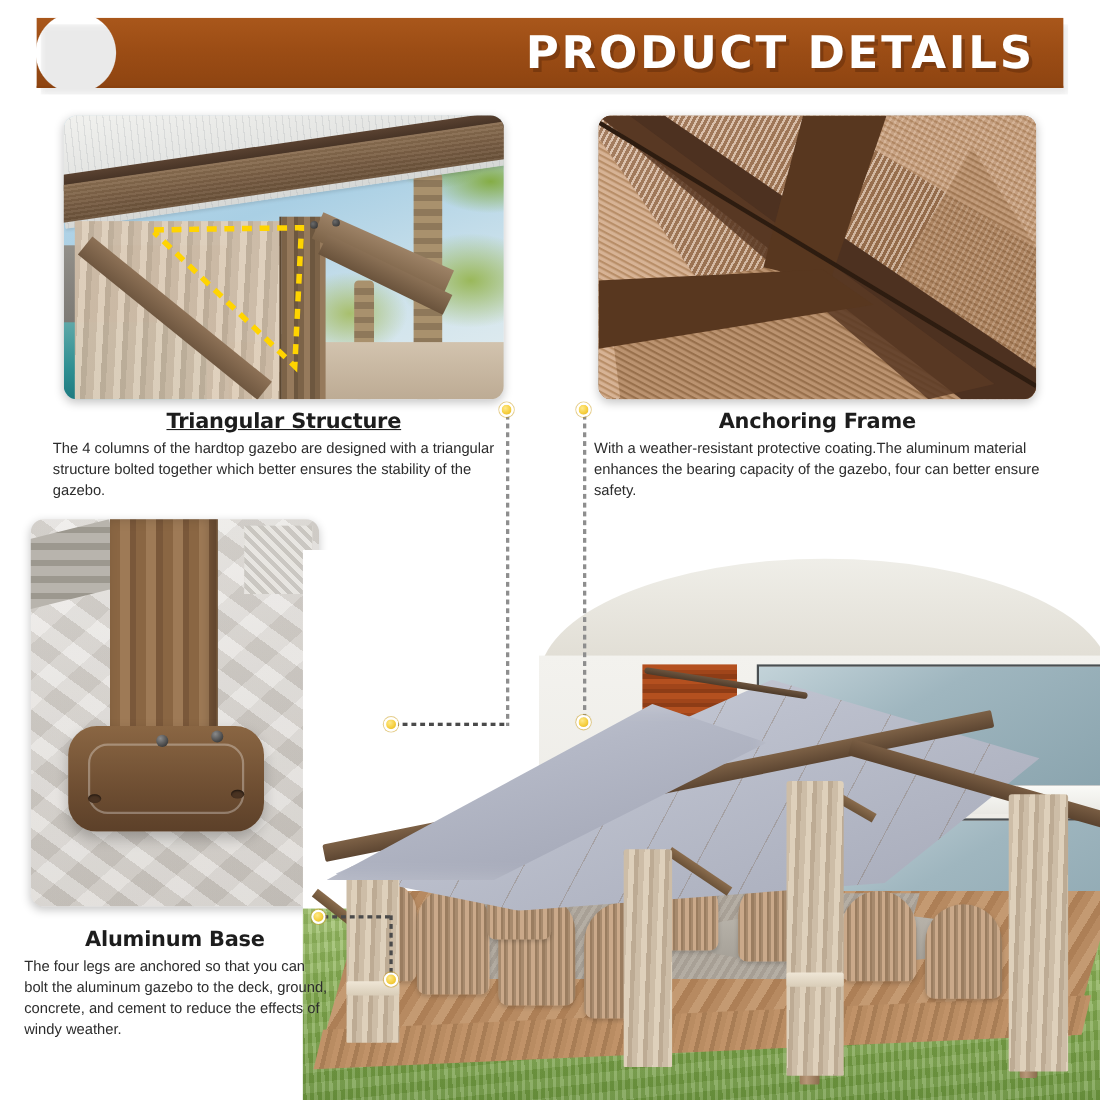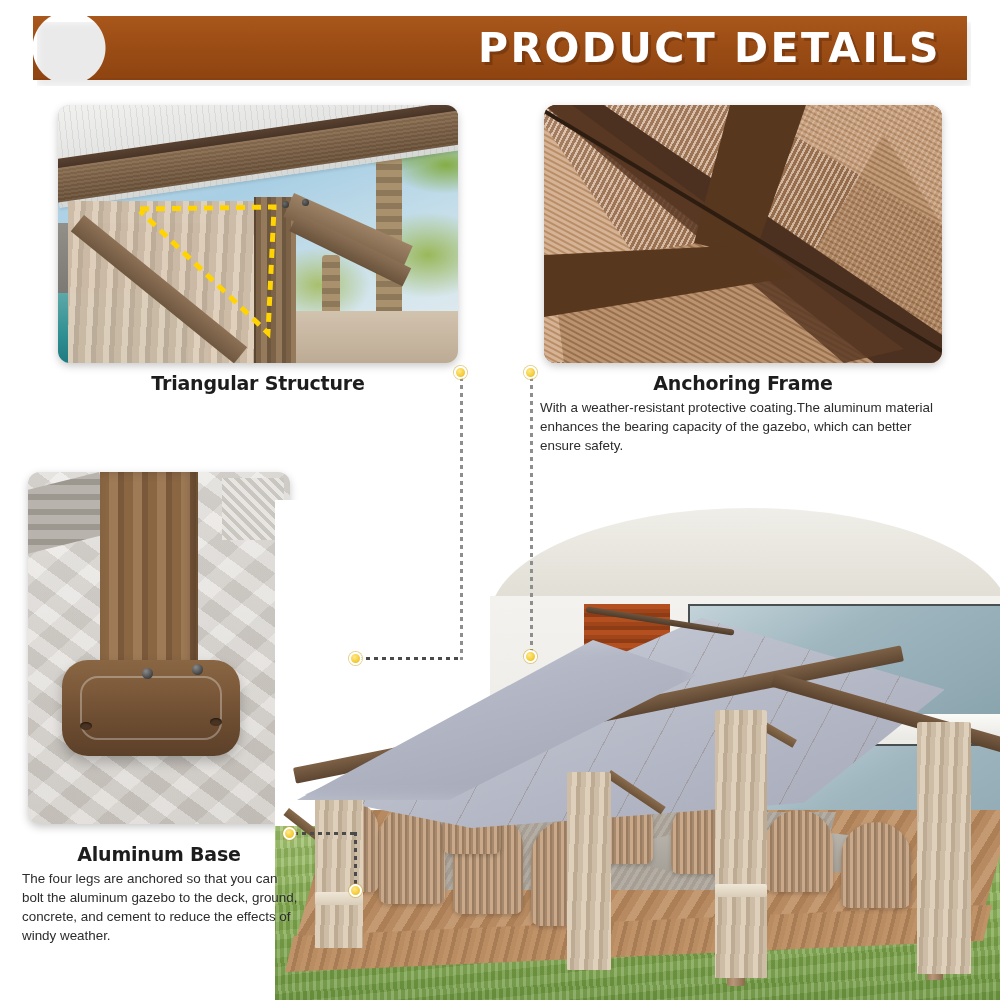--- a/index.html
+++ b/index.html
@@ -238,21 +238,21 @@
     letter-spacing: -.2px;
   }
   .caption-body {
     position: absolute;
     font-family: "Liberation Sans", sans-serif;
     font-size: 13.4px;
     line-height: 19px;
     color: #2c2c2c;
   }
 
-  #title-triangular { left: 58px; top: 372px; width: 400px; }
+  #title-triangular { left: 58px; top: 372px; width: 400px; text-decoration: underline; }
   #body-triangular  { left: 48px; top: 398px; width: 420px; }
 
   #title-aluminum   { left: 544px; top: 372px; width: 398px; }
   #body-aluminum    { left: 540px; top: 398px; width: 410px; }
 
   #title-anchor     { left: 28px;  top: 843px; width: 262px; }
   #body-anchor      { left: 22px;  top: 869px; width: 280px; }
 
   
   #hero {
@@ -581,20 +581,21 @@
   <div class="vline" style="left:530px; top:377px; height:279px;"></div>
   <div class="dot" style="left:524px; top:366px;"></div>
   <div class="dot" style="left:524px; top:650px;"></div>
 
   <div class="dot" style="left:283px; top:827px;"></div>
   <div class="hline" style="left:294px; top:832px; width:62px;"></div>
   <div class="vline-dark" style="left:354px; top:832px; height:58px;"></div>
   <div class="dot" style="left:349px; top:884px;"></div>
 
   <div class="caption-title" id="title-triangular">Triangular Structure</div>
+  <div class="caption-body" id="body-triangular">The 4 columns of the hardtop gazebo are designed with a triangular structure bolted together which better ensures the stability of the gazebo.</div>
 
   <div class="caption-title" id="title-aluminum">Anchoring Frame</div>
-  <div class="caption-body" id="body-aluminum">With a weather-resistant protective coating.The aluminum material enhances the bearing capacity of the gazebo, which can better ensure safety.</div>
+  <div class="caption-body" id="body-aluminum">With a weather-resistant protective coating.The aluminum material enhances the bearing capacity of the gazebo, four can better ensure safety.</div>
 
   <div class="caption-title" id="title-anchor">Aluminum Base</div>
   <div class="caption-body" id="body-anchor">The four legs are anchored so that you can bolt the aluminum gazebo to the deck, ground, concrete, and cement to reduce the effects of windy weather.</div>
 
 </div>
 
 </body></html>

